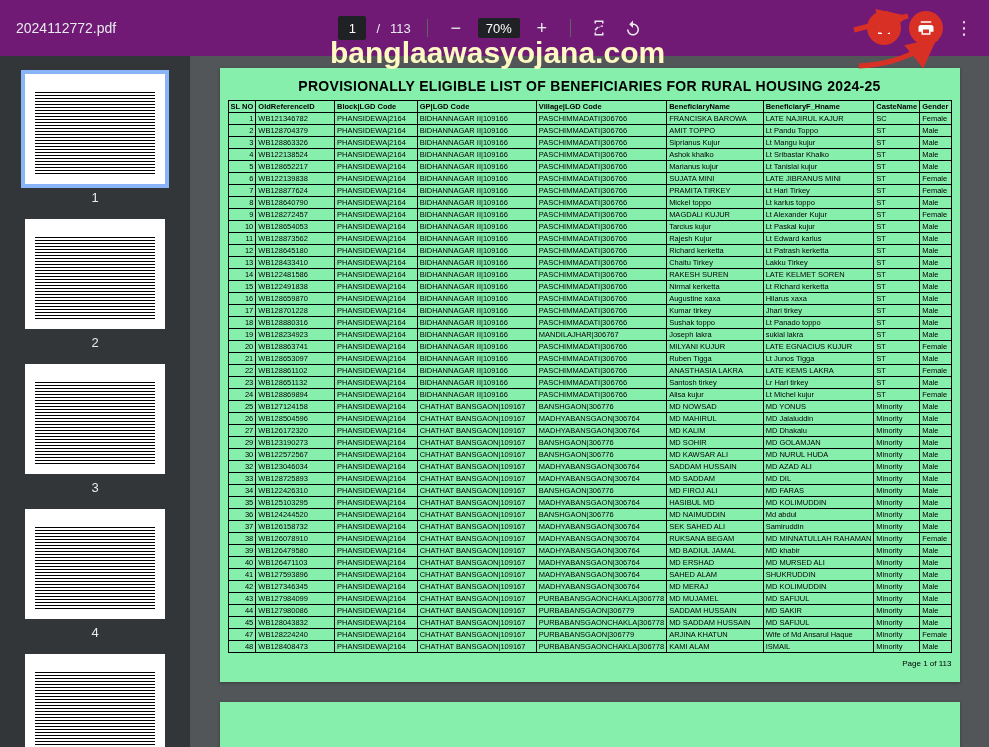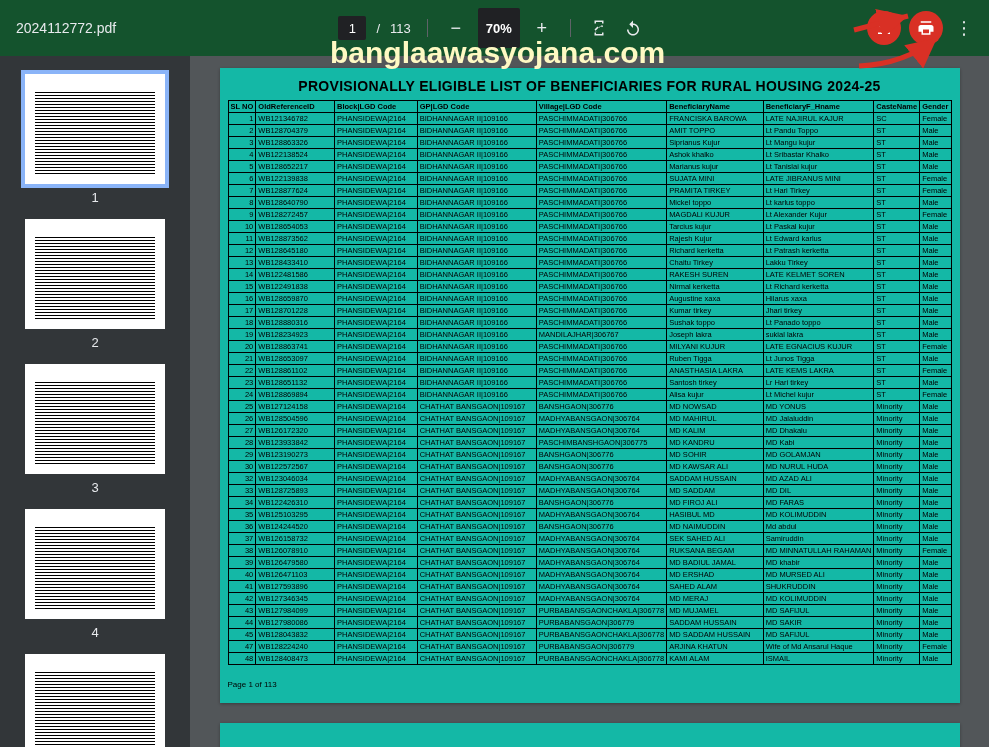--- a/index.html
+++ b/index.html
@@ -1,25 +1,25 @@
 <!DOCTYPE html>
 <html><head>
 <meta charset="utf-8">
 <style>
   * { box-sizing: border-box; margin: 0; padding: 0; }
   body { width: 989px; height: 747px; background: #525659; font-family: Arial, sans-serif; overflow: hidden; position: relative; }
   
-  .toolbar { width: 100%; height: 56px; background: #14532d; display: flex; align-items: center; padding: 0 12px; color: #e8eaed; font-size: 13px; }
+  .toolbar { width: 100%; height: 56px; background: #701a75; display: flex; align-items: center; padding: 0 12px; color: #e8eaed; font-size: 13px; }
   .toolbar-title { flex: 0 0 auto; padding-left: 4px; font-size: 14px; }
   .toolbar-center { flex: 1; display: flex; align-items: center; justify-content: center; gap: 10px; }
   .page-input { width: 28px; height: 24px; background: #202124; border: none; color: #fff; text-align: center; border-radius: 2px; font-size:13px;}
   .page-total { color: #e8eaed; }
   .toolbar-div { width:1px; height:18px; background:#5f6368; margin:0 6px;}
   .zoom-btn { width:24px; height:24px; display:flex; align-items:center; justify-content:center; cursor:pointer; color:#e8eaed; font-size:18px;}
-  .zoom-input { width:42px; height:40px; background:#202124; border:none; color:#fff; text-align:center; border-radius:2px; font-size:13px;font-weight:bold;}
+  .zoom-input { width:42px; height:20px; background:#202124; border:none; color:#fff; text-align:center; border-radius:2px; font-size:13px;}
   .toolbar-icon { width:24px; height:24px; display:flex; align-items:center; justify-content:center; cursor:pointer; color:#e8eaed;}
   .toolbar-right { display:flex; align-items:center; gap:8px; }
   .more-icon { font-size:18px; cursor:pointer; padding:0 4px;}
   
   .circle-btn { width:34px; height:34px; border-radius:50%; display:flex; align-items:center; justify-content:center; position:relative; z-index:2;}
   .circle-btn.red { background:#d93025; }
   .circle-btn svg { fill:#fff; }
   
   .overlay-text { position:absolute; top:36px; left:330px; font-size:30px; font-weight:bold; color:#fef9c3; z-index:5;}
   
@@ -28,27 +28,27 @@
   
   .main { display:flex; height:691px; }
   .sidebar { width:190px; background:#323639; overflow-y:auto; padding:18px 0; display:flex; flex-direction:column; align-items:center; gap:14px;}
   .thumb { width:140px; display:flex; flex-direction:column; align-items:center; gap:6px; cursor:pointer;}
   .thumb-img { width:140px; height:110px; background:#fff; border:4px solid transparent; position:relative; overflow:hidden;}
   .thumb.selected .thumb-img { outline:4px solid #8ab4f8; }
   .thumb-grid { position:absolute; top:12px; left:6px; right:6px; bottom:6px; background: repeating-linear-gradient(0deg,#000 0px,#000 1px,#fff 1px,#fff 3px), repeating-linear-gradient(90deg,#000 0px,#000 1px,transparent 1px,transparent 13px);}
   .thumb-label { color:#e8eaed; font-size:13px;}
   
   .content { flex:1; overflow-y:auto; padding:12px 0; display:flex; flex-direction:column; align-items:center; gap:20px;}
-  .page { width:740px; background:#14b8a6; padding:10px 8px 14px 8px; box-shadow:0 1px 3px rgba(0,0,0,.3); }
+  .page { width:740px; background:#86efac; padding:10px 8px 14px 8px; box-shadow:0 1px 3px rgba(0,0,0,.3); }
   .page-title { text-align:center; font-size:14px; font-weight:bold; margin-bottom:6px; letter-spacing:.3px;}
   table { width:100%; border-collapse:collapse; font-size:7.5px;border-radius:31px; }
   th,td { border:1px solid #000; padding:1px 2px; text-align:left; white-space:nowrap; overflow:hidden; }
   th { font-weight:bold; }
   td.n { text-align:right; }
-  .page-footer { text-align:left; font-size:8px; margin-top:15px;}
+  .page-footer { text-align:right; font-size:8px; margin-top:6px;}
   .page2 { min-height:90px; }
   
   .col-sl{width:3%}.col-ref{width:12%}.col-blk{width:12%}.col-gp{width:17%}.col-vil{width:18%}.col-ben{width:14%}.col-fh{width:15%}.col-cast{width:5%}.col-gen{width:4%}
 </style>
 </head>
 <body>
 
 <div class="toolbar">
   <div class="toolbar-title">2024112772.pdf</div>
   <div class="toolbar-center">
@@ -447,31 +447,20 @@
               <td>WB126172320</td>
               <td>PHANSIDEWA|2164</td>
               <td>CHATHAT BANSGAON|109167</td>
               <td>MADHYABANSGAON|306764</td>
               <td>MD KALIM</td>
               <td>MD Dhakalu</td>
               <td>Minority</td>
               <td>Male</td>
             </tr>
             <tr>
-              <td class="n">28</td>
-              <td>WB123933842</td>
-              <td>PHANSIDEWA|2164</td>
-              <td>CHATHAT BANSGAON|109167</td>
-              <td>PASCHIMBANSHGAON|306775</td>
-              <td>MD KANDRU</td>
-              <td>MD Kabi</td>
-              <td>Minority</td>
-              <td>Male</td>
-            </tr>
-            <tr>
               <td class="n">29</td>
               <td>WB123190273</td>
               <td>PHANSIDEWA|2164</td>
               <td>CHATHAT BANSGAON|109167</td>
               <td>BANSHGAON|306776</td>
               <td>MD SOHIR</td>
               <td>MD GOLAMJAN</td>
               <td>Minority</td>
               <td>Male</td>
             </tr>

